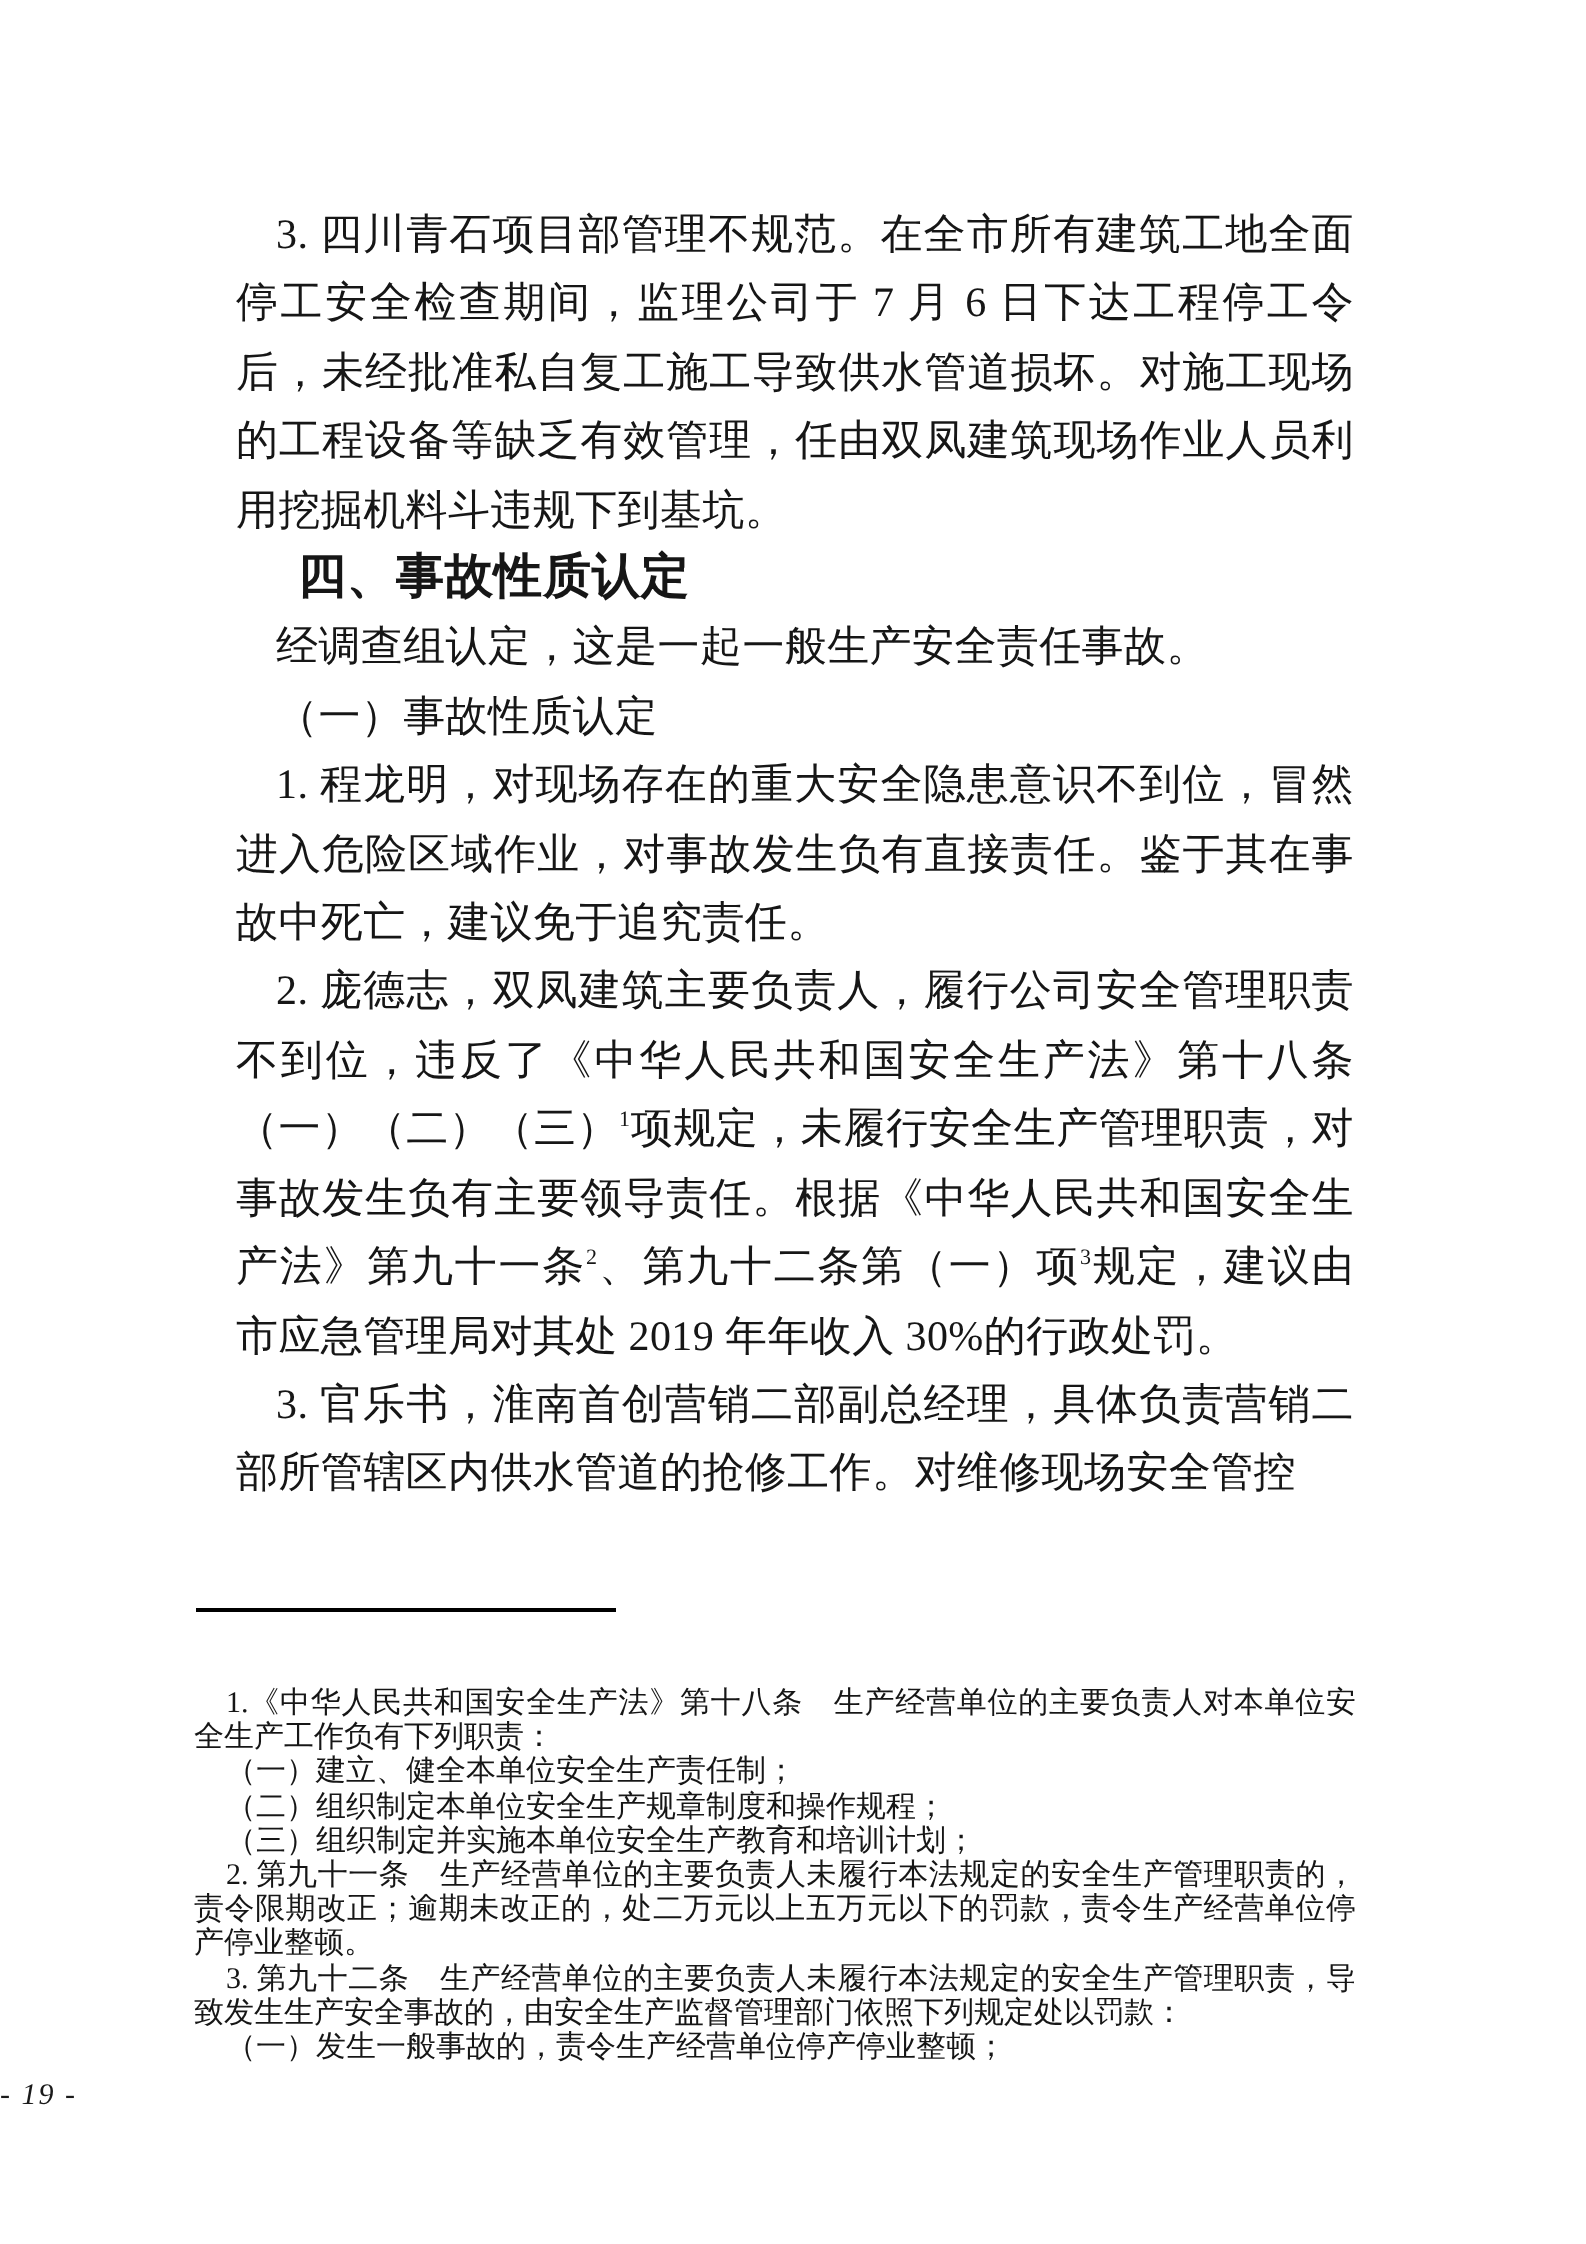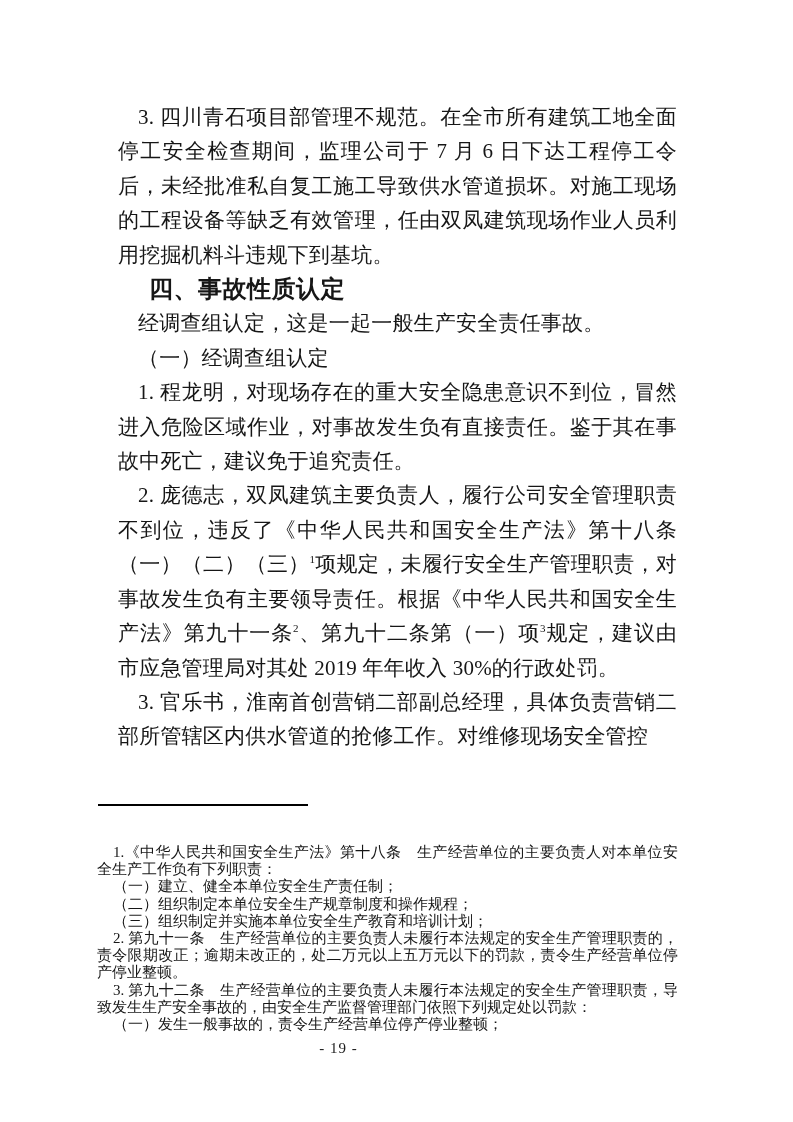--- a/index.html
+++ b/index.html
@@ -54,36 +54,37 @@
     line-height: 17.2px;
     text-align: justify;
   }
   .footnotes p.fn,
   .footnotes p.fn-sub { text-indent: 16px; }
   .page-number {
     position: absolute;
     left: 0;
     top: 1040px;
     width: 677px;
-    text-align: center;
+    text-align: left;
     font-size: 15px;
     letter-spacing: 1px;
     color: #1a1a1a;
+    font-style: italic;
   }
 </style>
 </head>
 <body>
 
 <div class="page">
 
   <div class="doc-body">
       <p class="body"><span>3. 四川青石项目部管理不规范。在全市所有建筑工地全面停工安全检查期间，监理公司于 7 月 6 日下达工程停工令后，未经批准私自复工施工导致供水管道损坏。对施工现场的工程设备等缺乏有效管理，任由双凤建筑现场作业人员利用挖掘机料斗违规下到基坑。</span></p>
       <p class="heading"><span>四、事故性质认定</span></p>
       <p class="body"><span>经调查组认定，这是一起一般生产安全责任事故。</span></p>
-      <p class="body"><span>（一）经调查组认定</span></p>
+      <p class="body"><span>（一）事故性质认定</span></p>
       <p class="body"><span>1. 程龙明，对现场存在的重大安全隐患意识不到位，冒然进入危险区域作业，对事故发生负有直接责任。鉴于其在事故中死亡，建议免于追究责任。</span></p>
       <p class="body"><span>2. 庞德志，双凤建筑主要负责人，履行公司安全管理职责不到位，违反了《中华人民共和国安全生产法》第十八条（一）（二）（三）</span><sup>1</sup><span>项规定，未履行安全生产管理职责，对事故发生负有主要领导责任。根据《中华人民共和国安全生产法》第九十一条</span><sup>2</sup><span>、第九十二条第（一）项</span><sup>3</sup><span>规定，建议由市应急管理局对其处 2019 年年收入 30%的行政处罚。</span></p>
       <p class="body"><span>3. 官乐书，淮南首创营销二部副总经理，具体负责营销二部所管辖区内供水管道的抢修工作。对维修现场安全管控</span></p>
     </div>
 
   <div class="footnote-divider"></div>
 
   <div class="footnotes">
       <p class="fn"><span>1.《中华人民共和国安全生产法》第十八条　生产经营单位的主要负责人对本单位安全生产工作负有下列职责：</span></p>
       <p class="fn-sub"><span>（一）建立、健全本单位安全生产责任制；</span></p>

